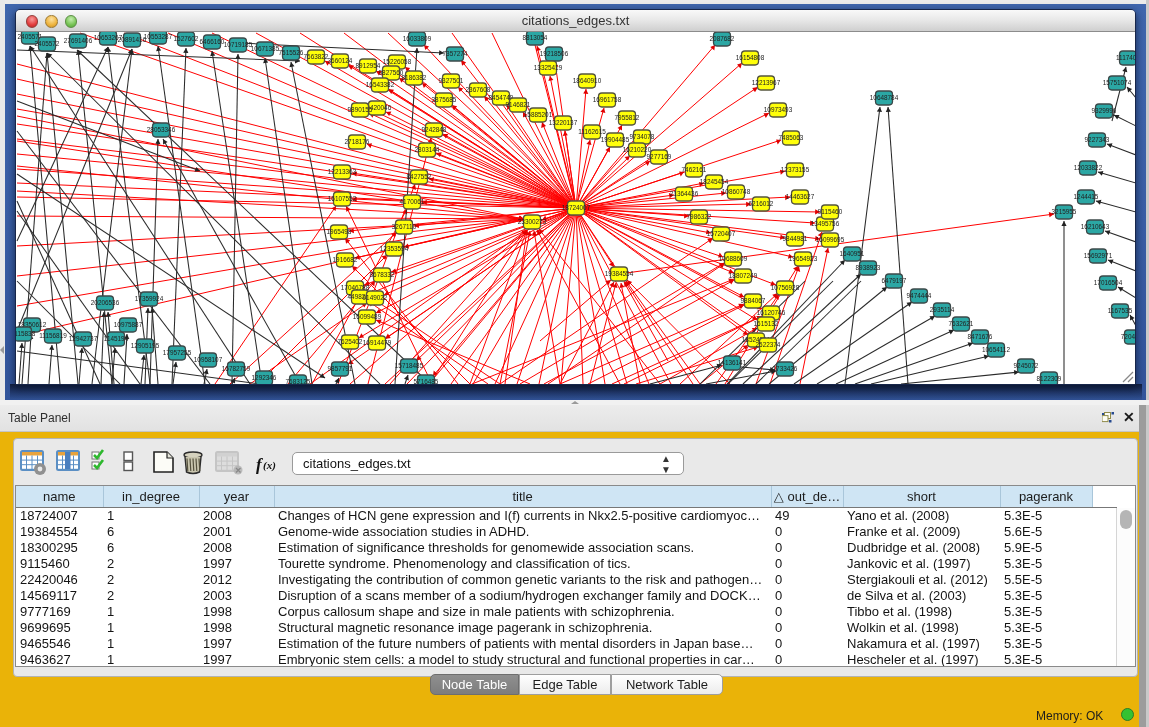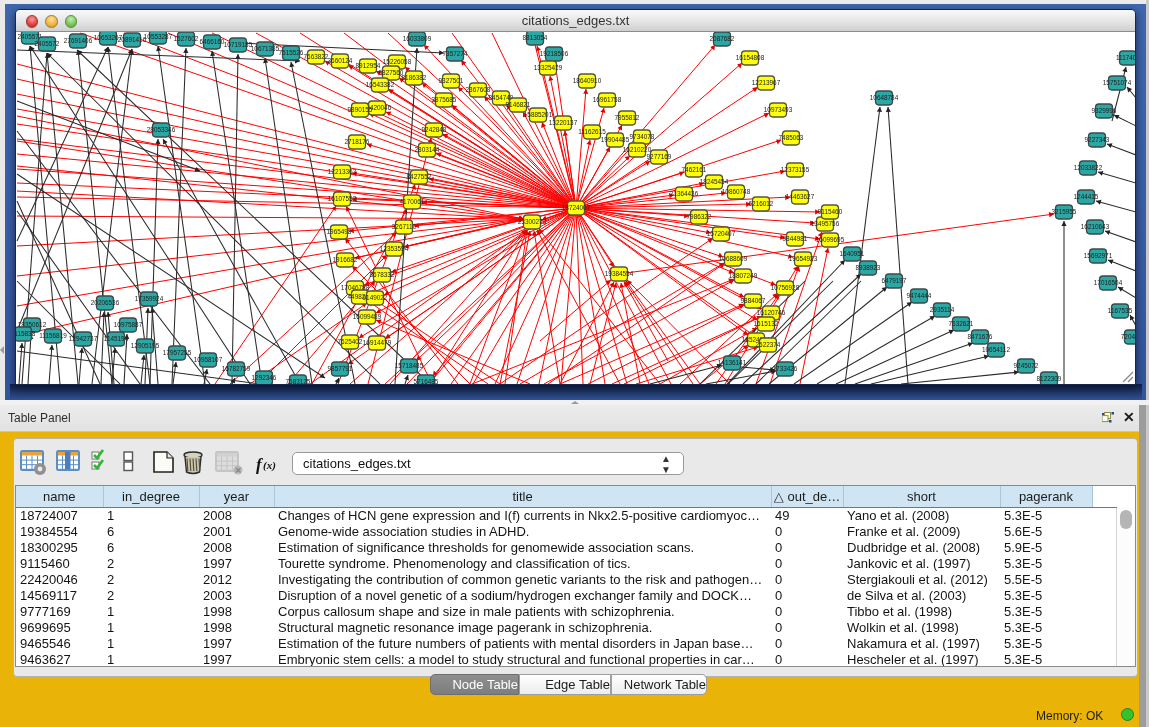--- a/index.html
+++ b/index.html
@@ -38,26 +38,26 @@
 #combo .arr{position:absolute;right:12px;top:0px;font-size:10px;color:#333;line-height:11px}
 #tablewrap{position:absolute;left:1px;top:46px;width:1121px;height:182px;background:#fff;
   border:1px solid #8a8a8a;overflow:hidden}
 table{border-collapse:collapse;table-layout:fixed;width:1101px;font-size:13px;color:#141414}
 th{height:21px;background:#cfe5f4;border-right:1px solid #a9c6da;border-bottom:1px solid #777;
   font-weight:normal;font-size:13px;color:#1c1c1c;overflow:hidden;white-space:nowrap}
 td{height:16px;overflow:hidden;white-space:nowrap;padding:0 0 0 4px}
 #scrollv{position:absolute;right:0;top:22px;width:19px;height:159px;background:#fcfcfc;border-left:1px solid #d5d5d5}
 #scrollv .thumb{position:absolute;left:3px;top:2px;width:12px;height:19px;background:#b5b5b5;border-radius:7px}
 #tabs{position:absolute;left:430px;top:269px;width:293px;height:21px;font-size:13px}
-#tabs div{position:absolute;top:0;height:21px;line-height:20px;text-align:right;
+#tabs div{position:absolute;top:0;height:21px;line-height:20px;text-align:center;
   border:1px solid #9e9e9e;background:linear-gradient(180deg,#ffffff,#ececec);color:#1d1d1d}
 #tabs .sel{background:linear-gradient(180deg,#8f8f8f,#7d7d7d);color:#fff;border-color:#6e6e6e}
 #tab1{left:0;width:89px;border-radius:5px 0 0 5px}
 #tab2{left:89px;width:92px;border-left:none}
-#tab3{left:181px;width:96px;border-left:none;border-radius:0 5px 5px 0}
+#tab3{left:181px;width:112px;border-left:none;border-radius:0 5px 5px 0}
 #mem{position:absolute;left:1036px;top:304px;width:80px;font-size:12px;color:#1d1d1d;}
 #memdot{position:absolute;left:1121px;top:303px;width:13px;height:13px;border-radius:50%;
   background:#35c231;border:1.5px solid #2c7a28}
 #panelrightline{position:absolute;left:1139px;top:0;width:7px;height:322px;background:#9c9c9c}
 #panelrightgray{position:absolute;left:1146px;top:0;width:3px;height:322px;background:#c9c9c9}
 </style></head>
 <body>
 <div id="desktop"></div>
 <div id="winshadow"></div>
 <div id="win">
@@ -1193,21 +1193,21 @@
               <td>Investigating the contribution of common genetic variants to the risk and pathogen…</td>
               <td>0</td>
               <td>Stergiakouli et al. (2012)</td>
               <td>5.5E-5</td>
               <td></td>
             </tr>
             <tr>
               <td>14569117</td>
               <td>2</td>
               <td>2003</td>
-              <td>Disruption of a novel genetic of a sodium/hydrogen exchanger family and DOCK…</td>
+              <td>Disruption of a scans member of a sodium/hydrogen exchanger family and DOCK…</td>
               <td>0</td>
               <td>de Silva et al. (2003)</td>
               <td>5.3E-5</td>
               <td></td>
             </tr>
             <tr>
               <td>9777169</td>
               <td>1</td>
               <td>1998</td>
               <td>Corpus callosum shape and size in male patients with schizophrenia.</td>

